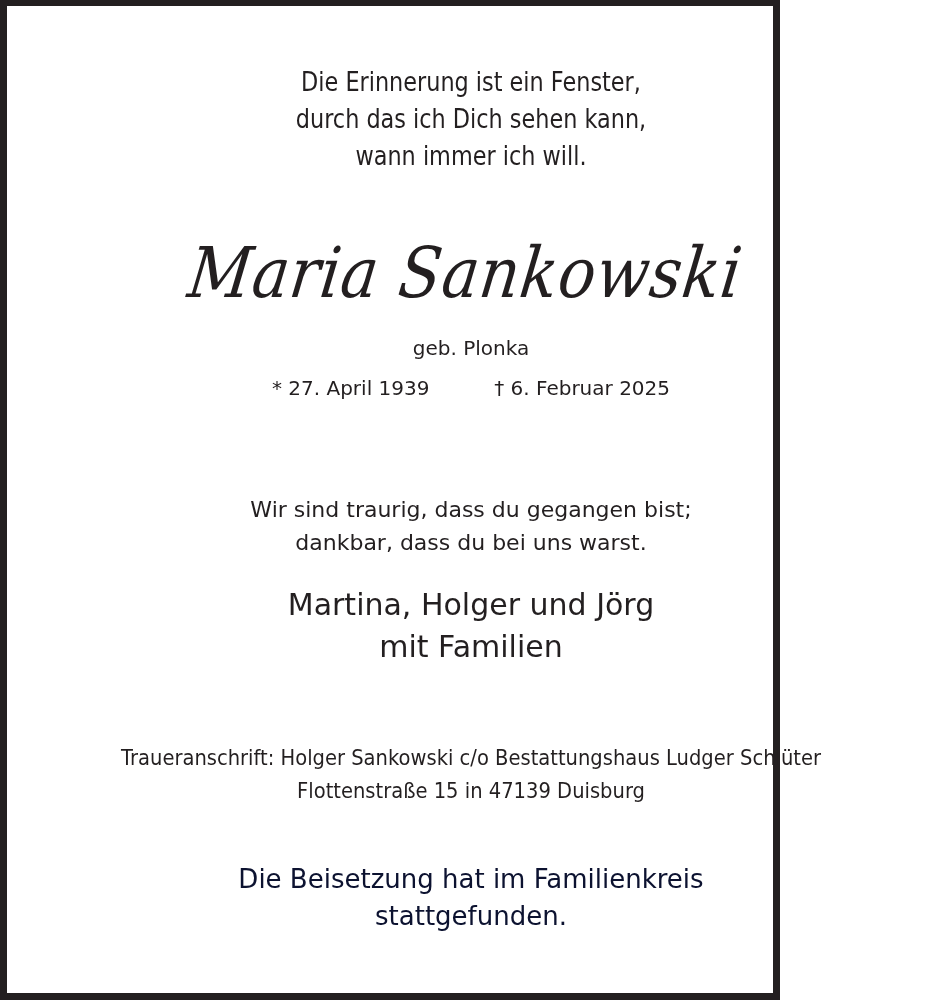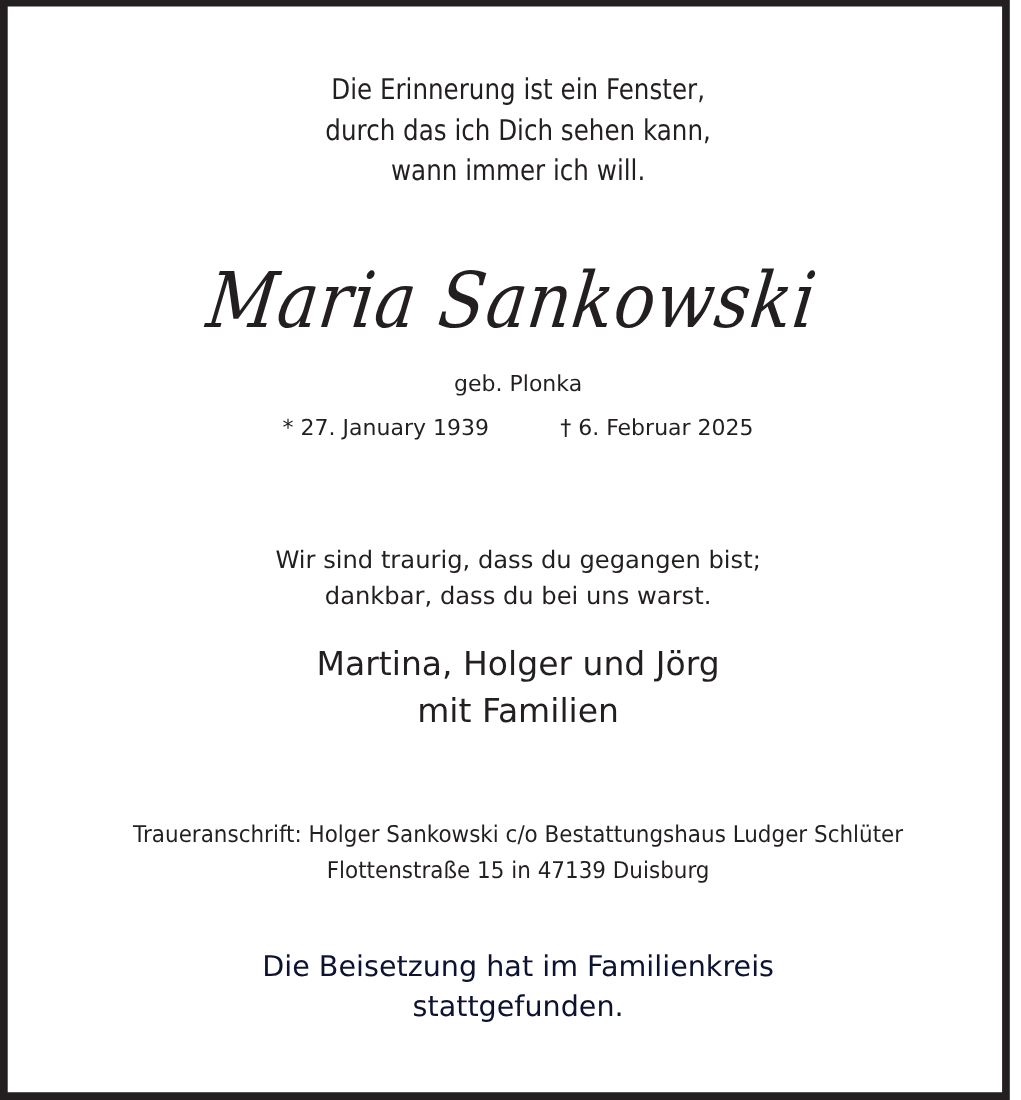--- a/index.html
+++ b/index.html
@@ -1,19 +1,19 @@
 <!DOCTYPE html>
 <html><head>
   <meta charset="utf-8">
   <style>
     html, body { margin: 0; padding: 0; background: #ffffff; }
     body { width: 928px; height: 1000px; position: relative; overflow: hidden; }
     .frame {
       position: absolute; left: 0; top: 0;
-      width: 918px; height: 1000px;
+      width: 780px; height: 1000px;
       box-sizing: border-box;
       border-style: solid;
       border-color: #231f20;
       border-width: 6px 7px 7px 7px;
       background: #ffffff;
     }
     .block {
       position: absolute; left: 0; width: 928px;
       text-align: center;
       color: #231f20;
@@ -44,21 +44,21 @@
     <span class="line">durch das ich Dich sehen kann,</span>
     <span class="line">wann immer ich will.</span>
   </div>
 
   <div class="block name">Maria Sankowski</div>
 
   <div class="block born-name">geb. Plonka</div>
 
   <div class="block dates">
     <span>*</span>
-    <span>27. January 1939</span>
+    <span>27. April 1939</span>
     <span class="gap"></span>
     <span>†</span>
     <span>6. Februar 2025</span>
   </div>
 
   <div class="block mourn">
     <span class="line">Wir sind traurig, dass du gegangen bist;</span>
     <span class="line">dankbar, dass du bei uns warst.</span>
   </div>
 

